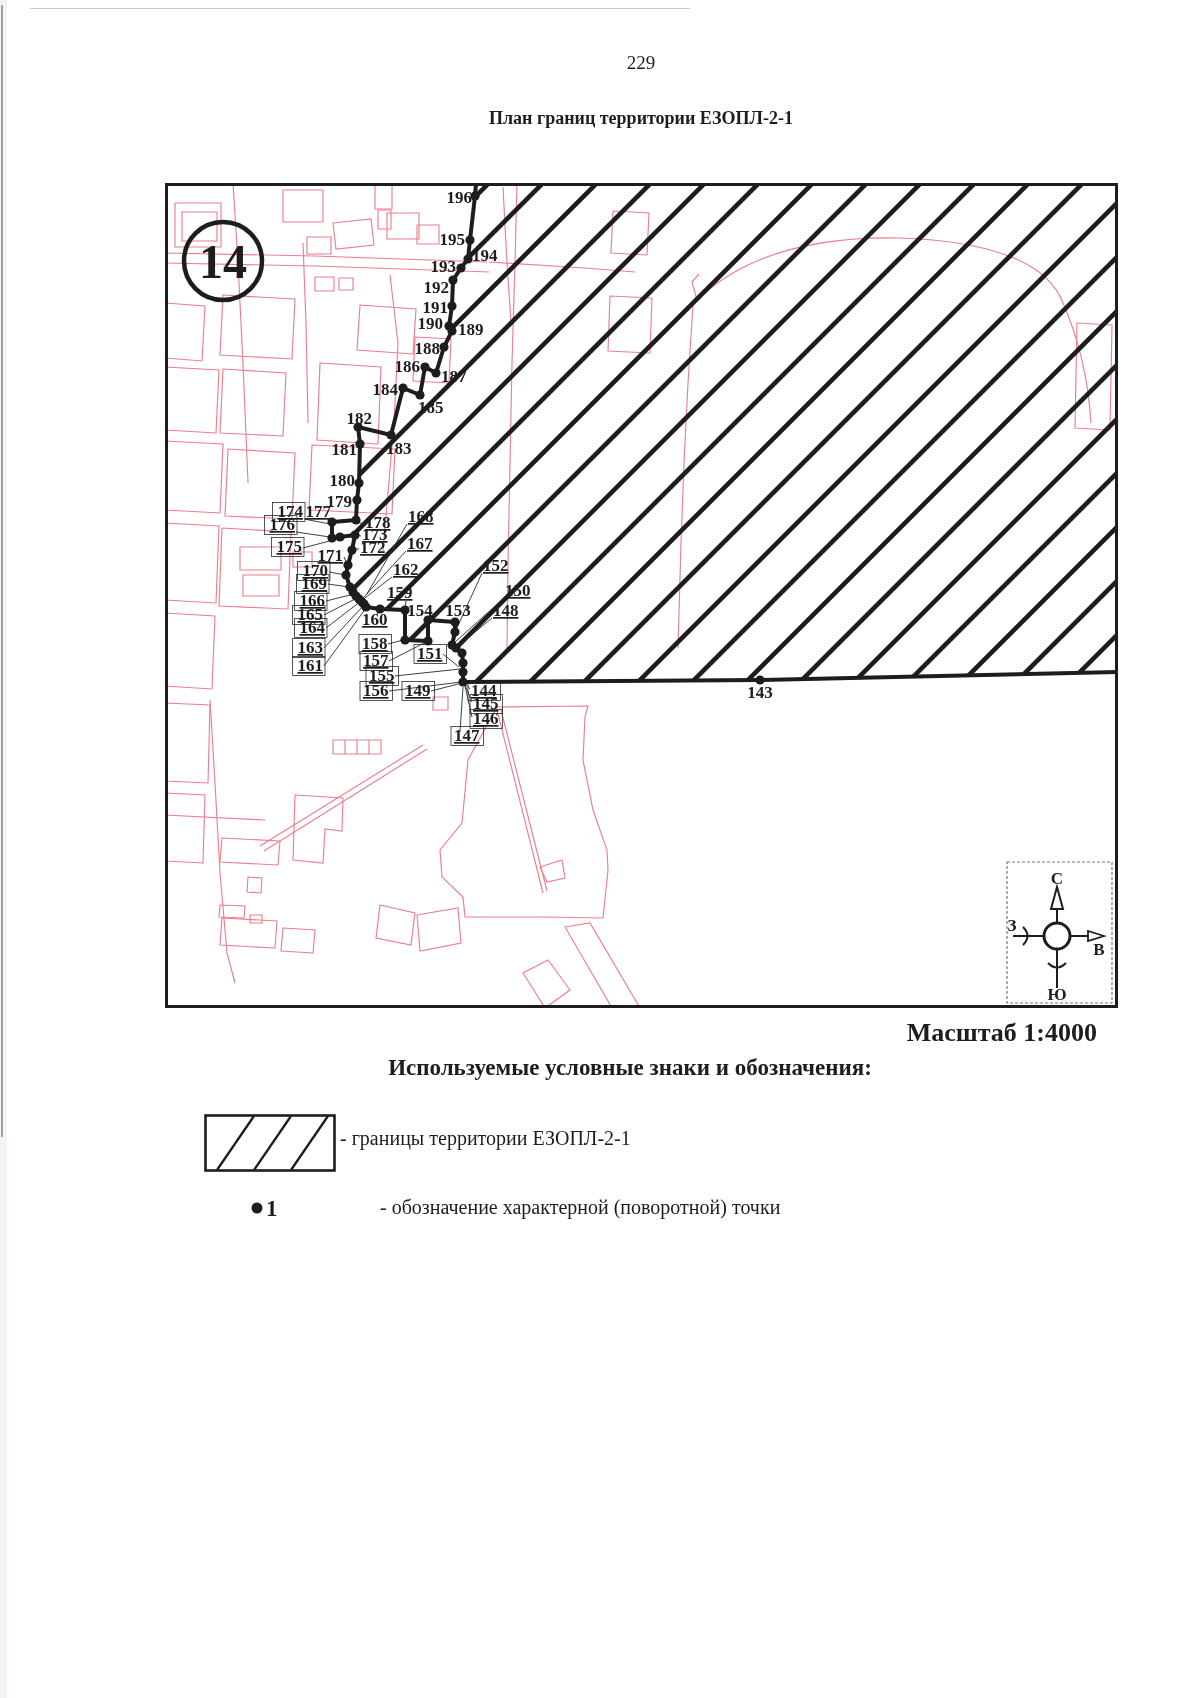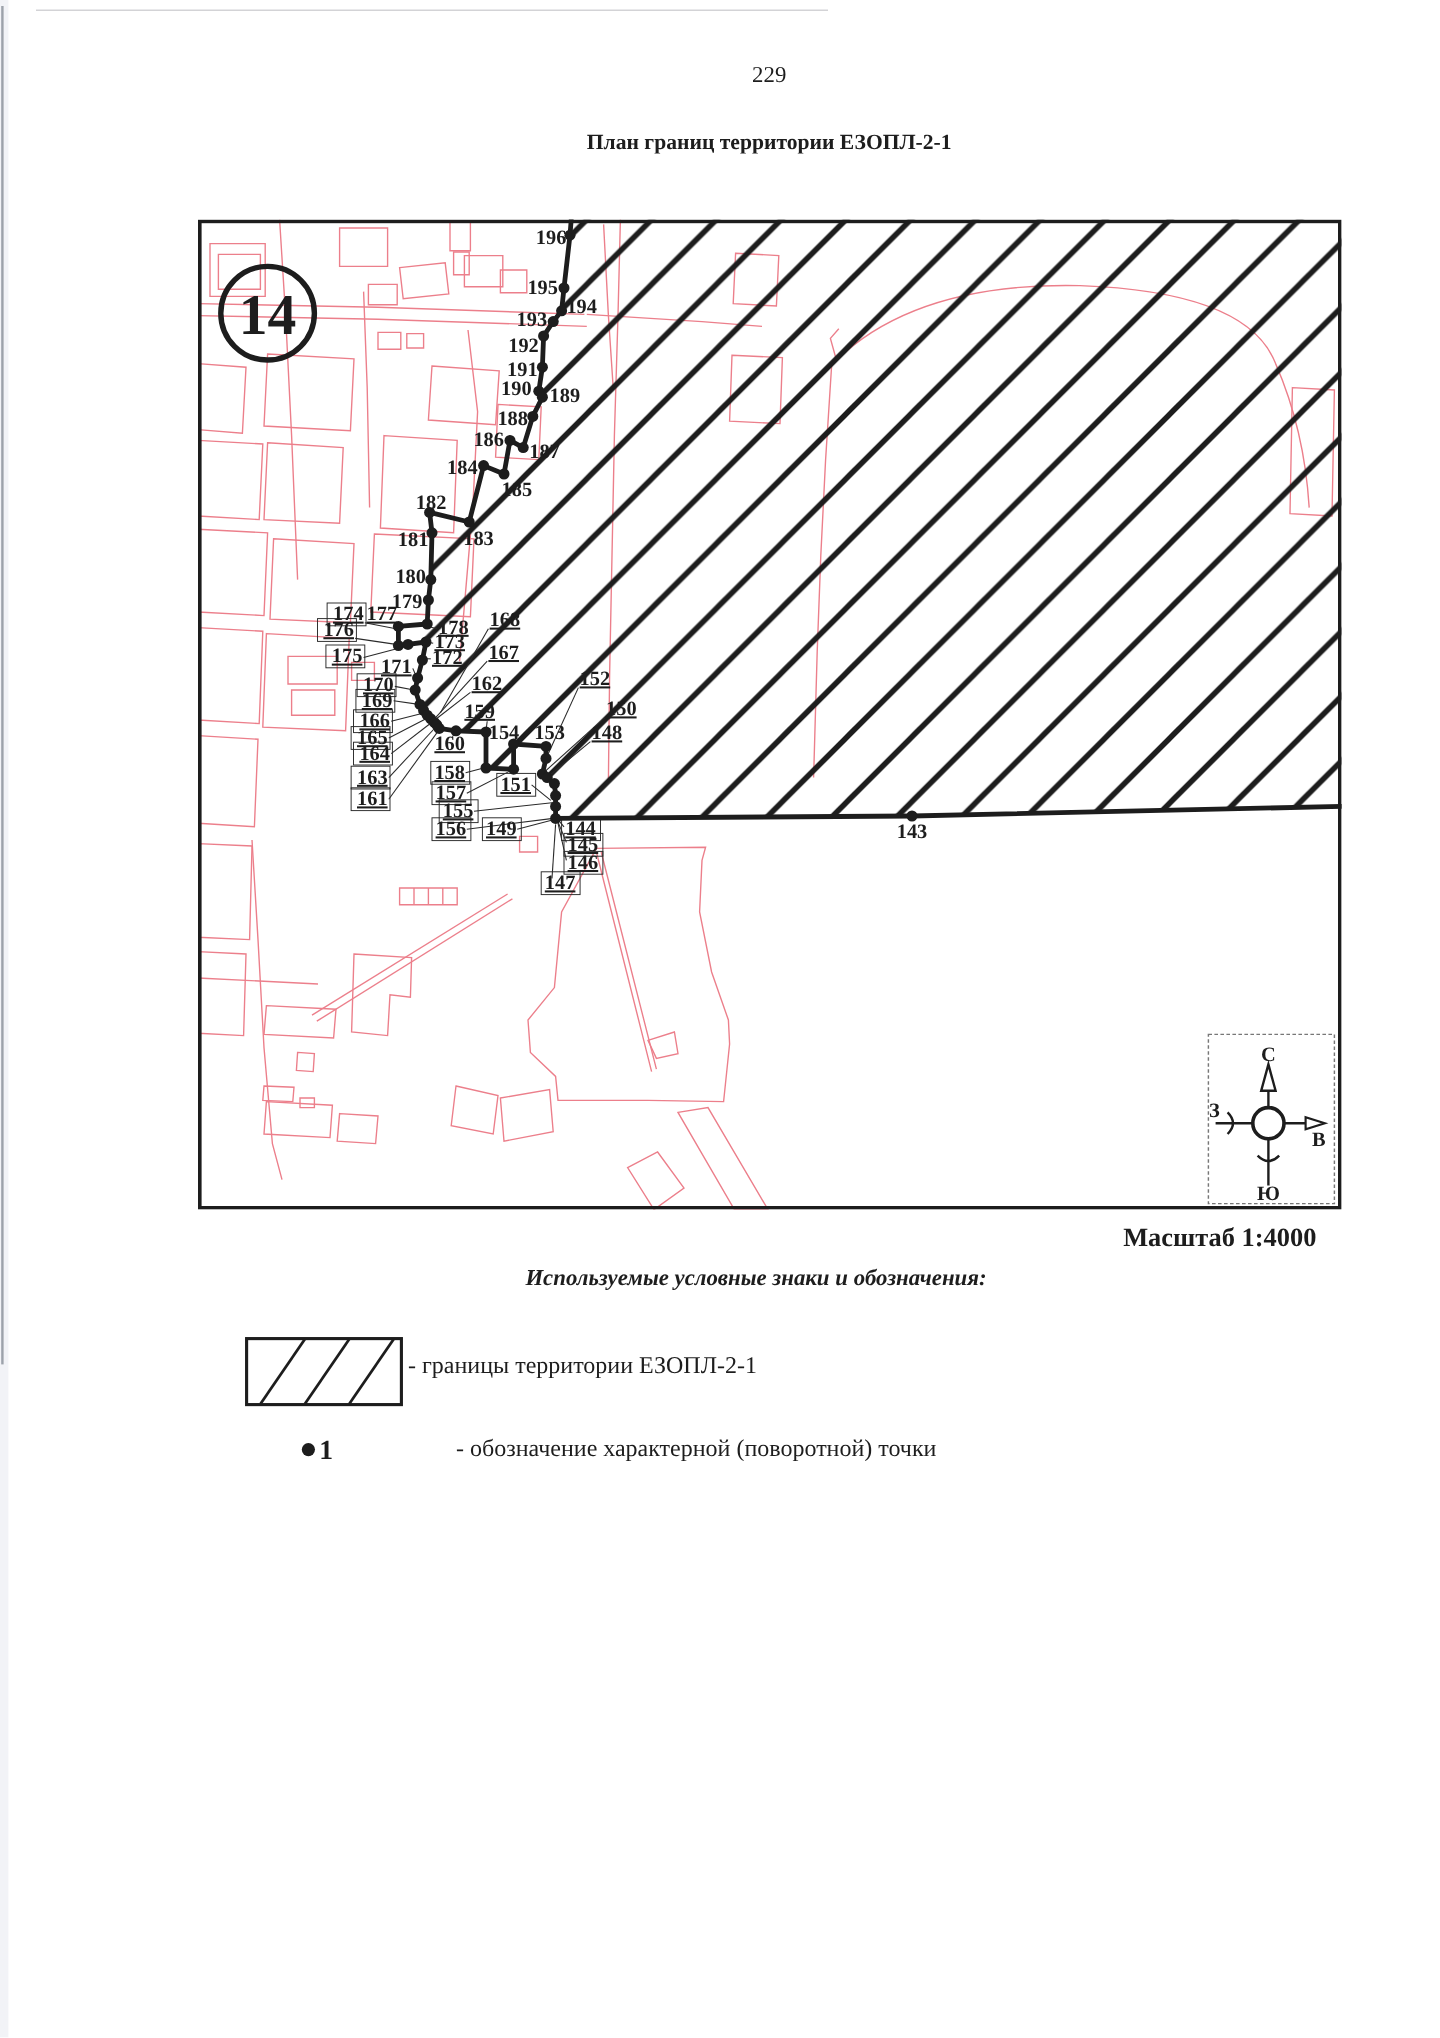--- a/index.html
+++ b/index.html
@@ -1,22 +1,22 @@
 <!DOCTYPE html>
 <html><head>
 <meta charset="utf-8">
 <style>
   html,body{margin:0;padding:0;background:#ffffff;}
   body{width:1200px;height:1698px;position:relative;font-family:"Liberation Serif","DejaVu Serif",serif;color:#1d1d1d;overflow:hidden;}
   .abs{position:absolute;}
   #page-num{top:52px;left:641px;transform:translateX(-50%);font-size:19px;}
   #doc-title{top:108px;left:641px;transform:translateX(-50%);font-size:18px;font-weight:bold;white-space:nowrap;}
   #map-wrap{top:183px;left:165px;width:953px;height:825px;}
-  #scale-label{top:1018px;right:103px;font-size:22px;font-weight:bold;}
-  #legend-heading{top:1055px;left:630px;transform:translateX(-50%);font-size:19px;font-weight:bold;white-space:nowrap;font-style:italic;}
+  #scale-label{top:1018px;right:103px;font-size:26px;font-weight:bold;}
+  #legend-heading{top:1055px;left:630px;transform:translateX(-50%);font-size:23px;font-weight:bold;white-space:nowrap;}
   .legend-text{font-size:20px;white-space:nowrap;}
   #legend-item-1-label{top:1127px;left:340px;}
   #legend-item-2-label{top:1196px;left:360px;margin-left:20px;}
   #swatch-box{top:1114px;left:204px;}
   #dot-symbol{top:1190px;left:246px;}
   #scan-edge{top:5px;left:1px;width:2px;height:1132px;background:#8d939c;opacity:.85;}
   #scan-tint{top:0;left:0;width:7px;height:1698px;background:#e7eaf1;opacity:.55;}
   #scan-topline{top:8px;left:30px;width:660px;height:1px;background:#c9c9cd;}
 </style>
 </head>

